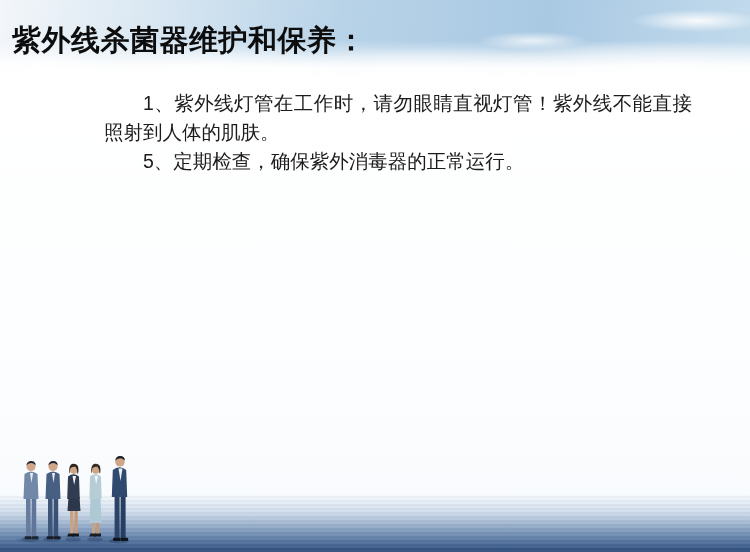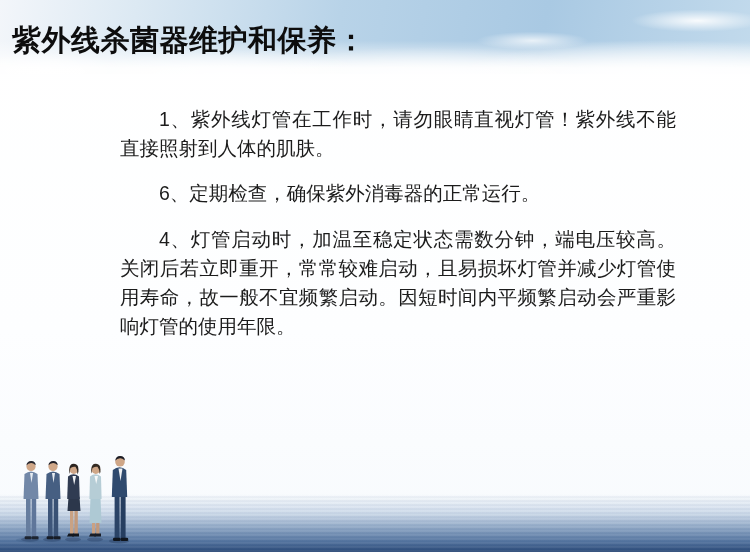--- a/index.html
+++ b/index.html
@@ -28,21 +28,21 @@
     position:absolute;top:24px;left:12px;
     font-size:29px;line-height:32px;font-weight:700;
     letter-spacing:.5px;color:#0d0d0d;white-space:nowrap;text-align:center;
   }
   
   .body-text{
     position:absolute;top:89px;left:104px;width:588px;
     font-size:19.5px;line-height:29.2px;color:#1c1c1c;
     text-align:justify;
   }
-  .body-text p{margin:16px;text-indent:2em;}
+  .body-text p{margin:0;text-indent:2em;}
   
   .floor{
     position:absolute;left:0;bottom:0;width:750px;height:58px;
     background:
       repeating-linear-gradient(to bottom, rgba(255,255,255,.05) 0 2px, rgba(30,60,110,.04) 2px 4px),
       linear-gradient(to bottom,
         rgba(243,247,251,0) 0%,
         rgba(196,211,229,.85) 34%,
         #8aa3c2 60%,
         #54749f 82%,
@@ -57,22 +57,21 @@
 <body>
 
 <div class="slide">
 
   <div class="sky"></div>
 
   <div class="page-title">紫外线杀菌器维护和保养：</div>
 
   <div class="body-text">
     <p>1、紫外线灯管在工作时，请勿眼睛直视灯管！紫外线不能直接照射到人体的肌肤。</p>
-    <p>6、定期检查，确保紫外消毒器的正常运行。</p>
-    <p>4、灯管启动时，加温至稳定状态需数分钟，端电压较高。关闭后若立即重开，常常较难启动，且易损坏灯管并减少灯管使用寿命，故一般不宜频繁启动。因短时间内平频繁启动会严重影响灯管的使用年限。</p>
+    <p>5、定期检查，确保紫外消毒器的正常运行。</p>
   </div>
 
   <div class="floor"></div>
 
   <svg class="people" viewBox="0 0 120 92" aria-hidden="true">
 
     <ellipse cx="60" cy="87" rx="56" ry="4.5" fill="#31507c" opacity="0.22"></ellipse>
 
     <g>
       <ellipse cx="18" cy="86.5" rx="9" ry="2.2" fill="#2c4368" opacity="0.45"></ellipse>

